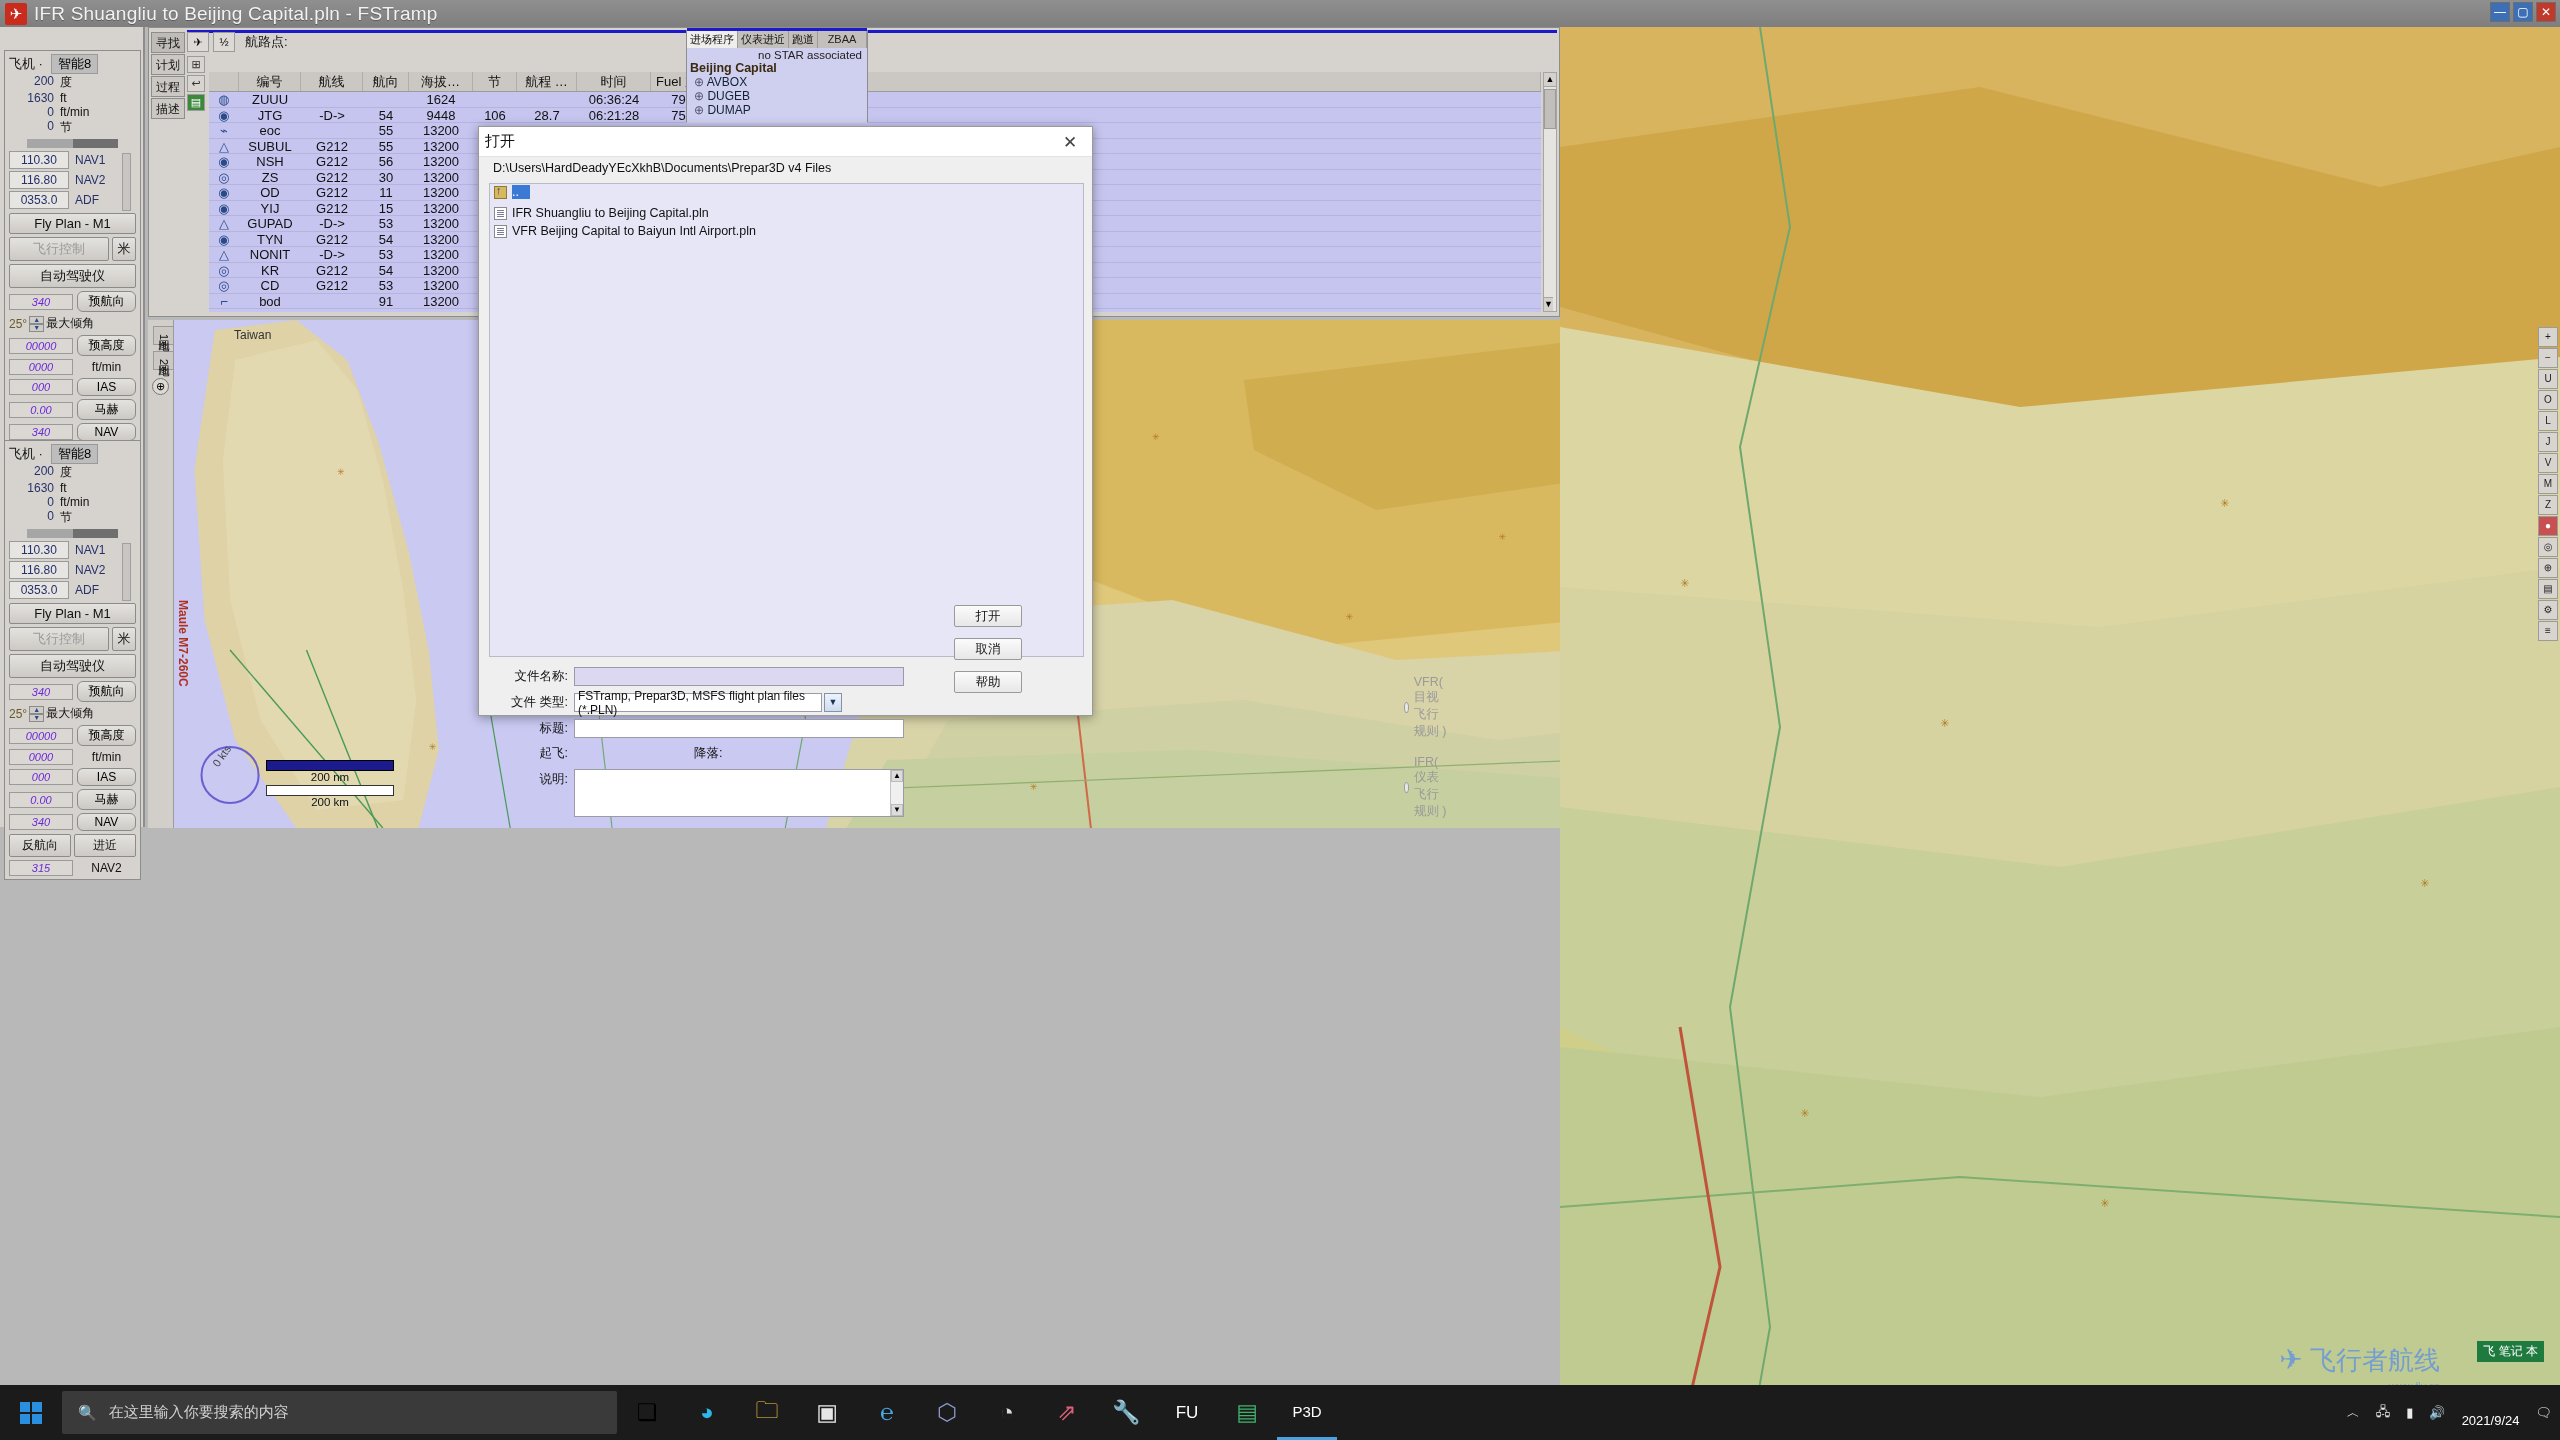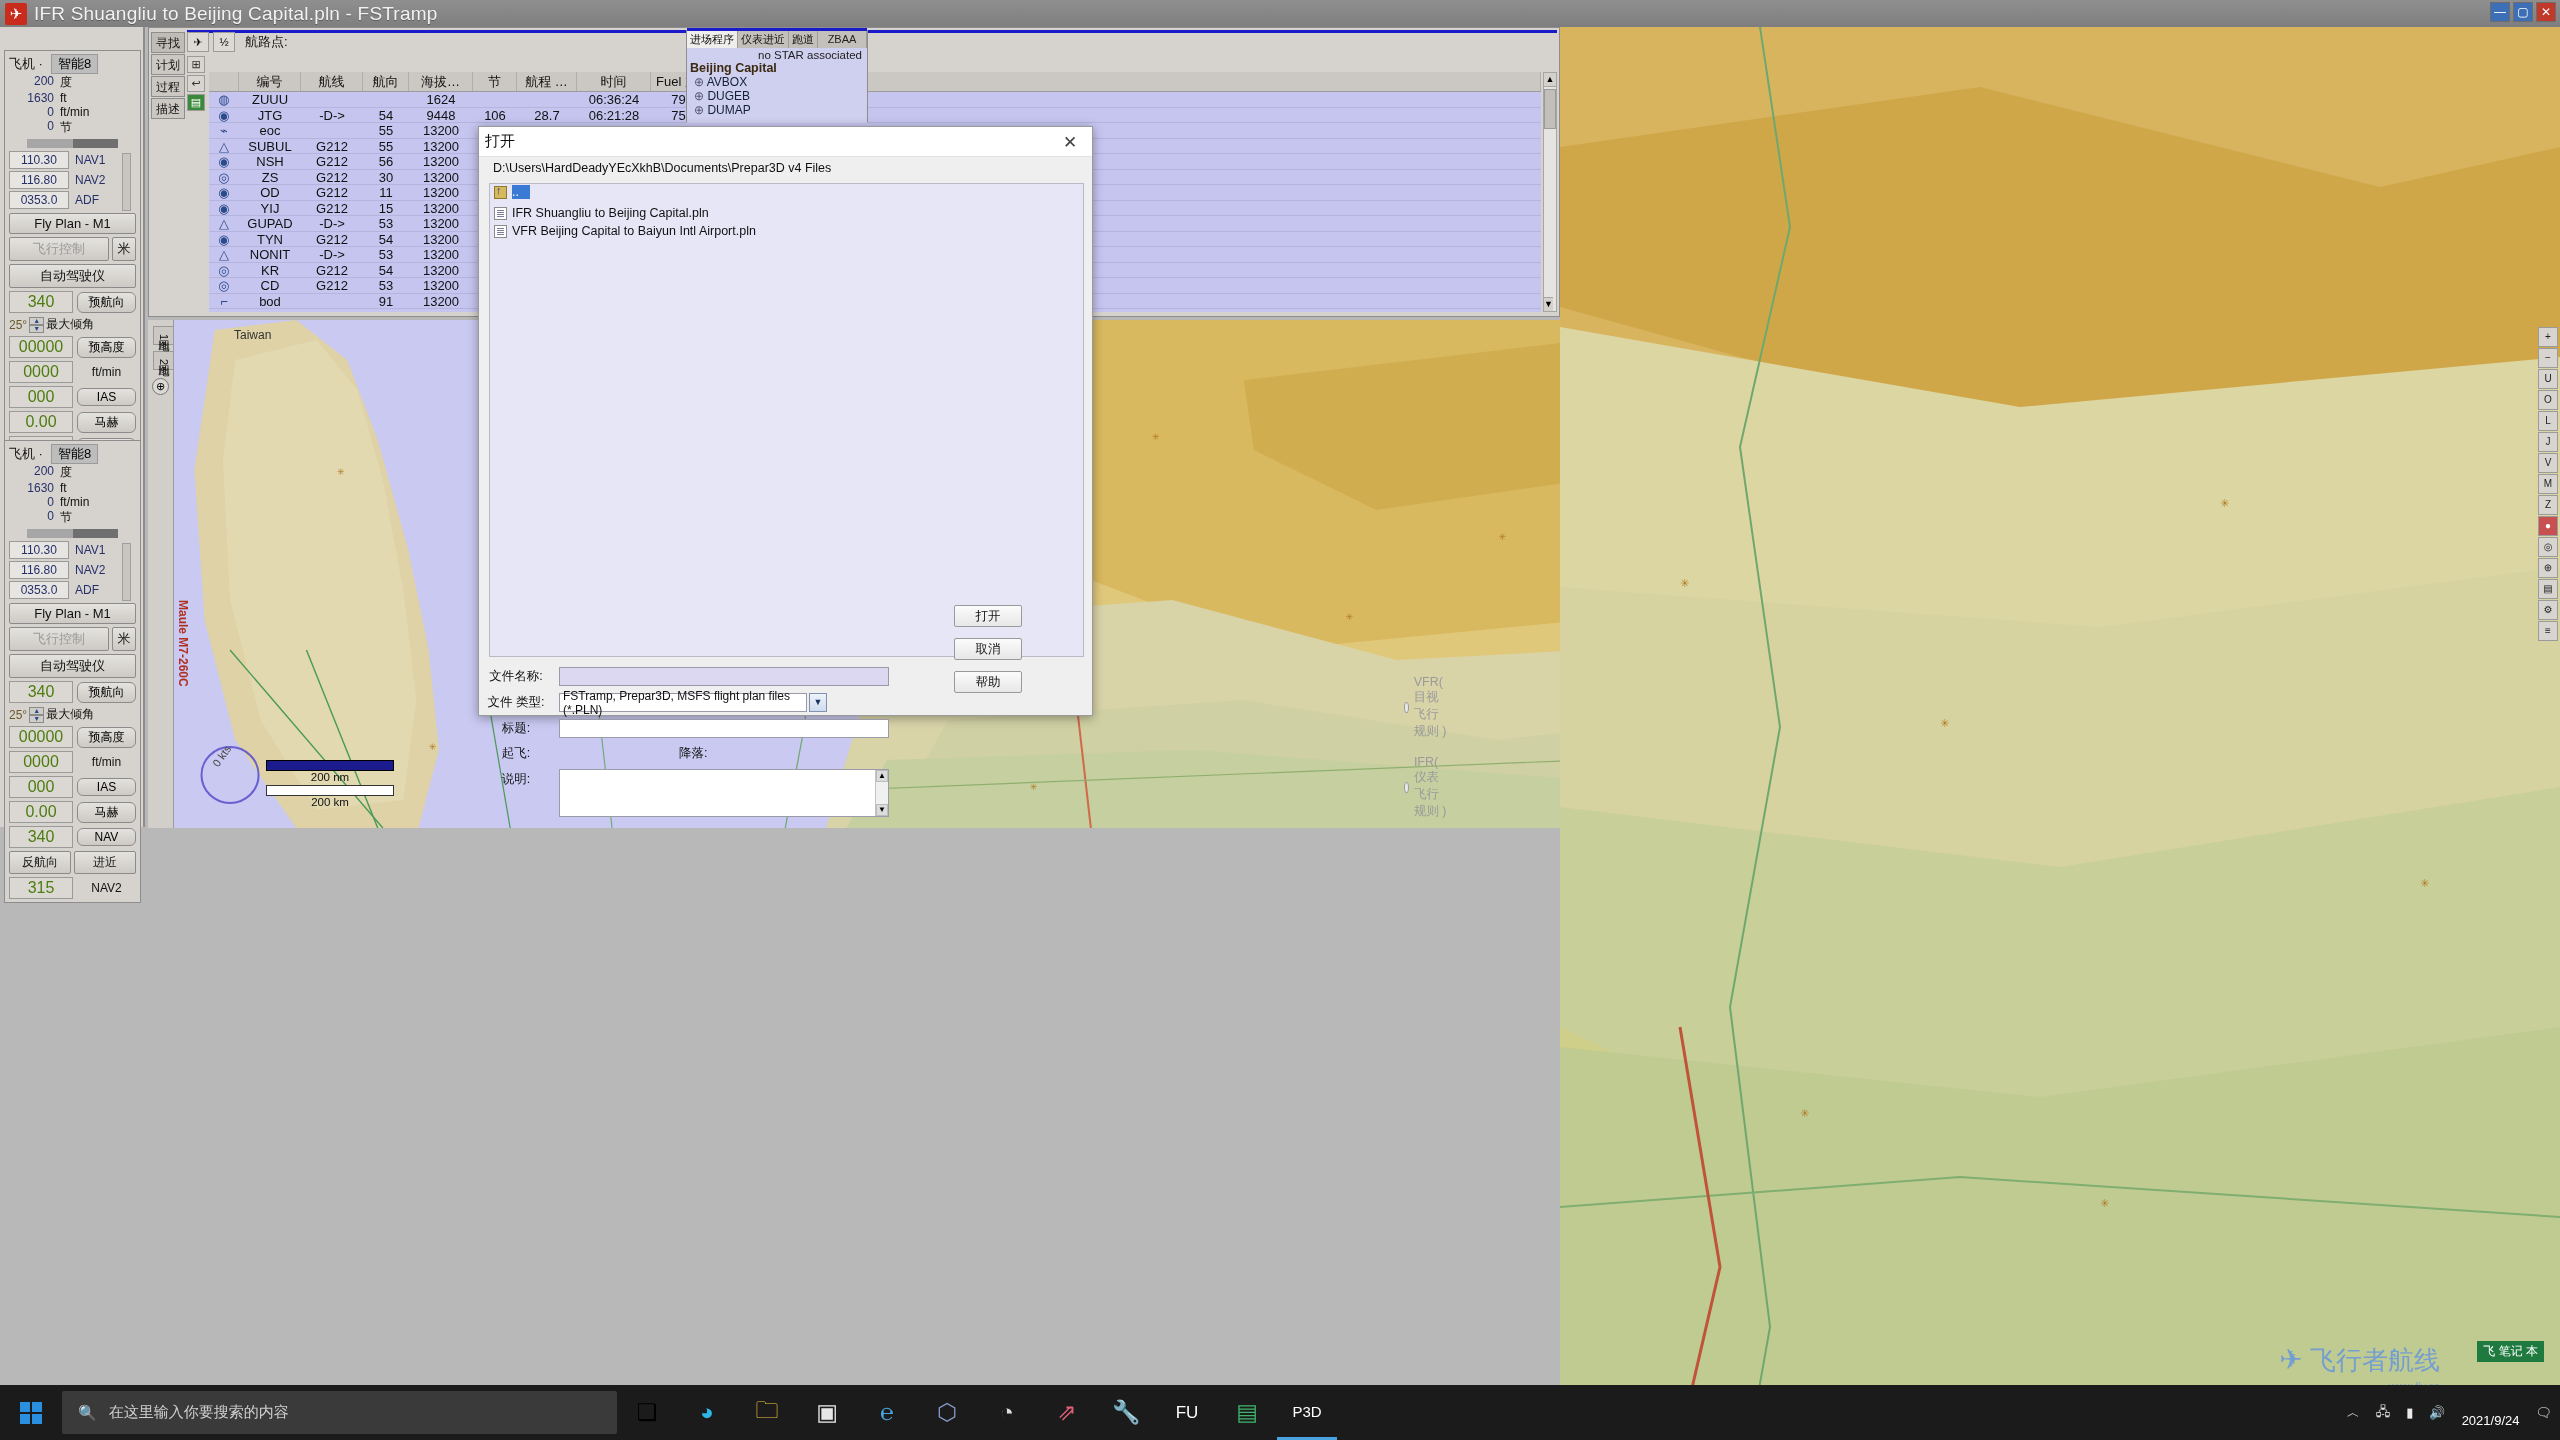--- a/index.html
+++ b/index.html
@@ -55,22 +55,22 @@
   .navrow .nm{ font-size:12px; color:#26306b;}
   .navscroll{ position:absolute; right:5px; width:9px; background:#c9c6c1; border:1px solid #a0a0a0;}
   .btn{ width:100%; background:linear-gradient(#e4e2de,#cdcac5); border:1px solid #8b8b8b;
      font-size:13px; text-align:center; padding:2px 0; color:#111; border-radius:2px;}
   .btn.sm{ font-size:12px; }
   .btn.dis{ color:#9a9a9a; }
   .row2{ display:flex; gap:3px; margin-top:3px;}
   .row2 .grow{flex:1;}
   .row2 .sq{width:24px;}
   .fldrow{ display:flex; align-items:center; gap:4px; margin-top:3px;}
-  .fldrow .v{ width:64px; background:#dbd8d3; border:1px solid #9a9a9a; color:#4d7c0f;
-     font-size:16px; text-align:center; padding:1px 0;}
+  .fldrow .v{ width:64px; background:#dbd8d3; border:1px solid #9a9a9a; color:#6d28d9;
+     font-size:11px; text-align:center; padding:1px 0;font-style:italic;}
   .fldrow .bt{ flex:1; background:linear-gradient(#e4e2de,#cdcac5); border:1px solid #8b8b8b;
      font-size:12px; text-align:center; padding:1px 0; border-radius:6px;}
   .fldrow .pl{ flex:1; font-size:12px; color:#111; text-align:center;}
   .spin{ display:flex; align-items:center; gap:2px; margin-top:3px; font-size:12px;}
   .spin .deg{ color:#6a5a2a;}
   .spin .arrows{ display:flex;flex-direction:column; }
   .spin .arrows i{ width:15px;height:8px; background:#cfcdc8;border:1px solid #8b8b8b;
      font-size:7px; line-height:6px; text-align:center; color:#2b4a8b;}
   .spin .t{ color:#111; }
 
@@ -131,21 +131,21 @@
   .fl-item{ display:flex; align-items:center; gap:5px; font-size:12.5px; color:#111; height:16px; padding-left:4px;}
   .fl-ic{ width:13px;height:13px; display:inline-block;}
   .ic-up{ background:#d6b95e; border:1px solid #8d7a2d; position:relative;}
   .ic-up:after{content:"↑"; position:absolute; left:1px; top:-3px; font-size:11px; color:#28408c;}
   .ic-doc{ background:#fff; border:1px solid #8b8b8b; position:relative;}
   .ic-doc:after{ content:""; position:absolute; left:2px; top:2px; right:2px; height:1px;
      box-shadow:0 2px 0 #7d7d9a,0 4px 0 #7d7d9a,0 6px 0 #7d7d9a; background:#7d7d9a;}
   .fl-sel{ background:#3a7ad4; color:#fff; width:18px; }
   .dlg-form{ position:absolute; left:0; top:540px; width:615px;}
   .frow{ display:flex; align-items:center; margin-bottom:7px; font-size:12.5px;}
-  .frow .lab{ width:80px; text-align:center; padding-right:6px; color:#111;}
+  .frow .lab{ width:95px; text-align:right; padding-right:6px; color:#111;}
   .frow .inp{ width:330px; height:19px; background:#ddd8f2; border:1px solid #9a9aa8;}
   .frow .inp.white{ background:#fff; }
   .combo{ width:248px; height:19px; background:#fff; border:1px solid #9a9aa8; font-size:12px;
      padding:1px 3px; color:#111; display:flex; align-items:center;}
   .combo-btn{ width:18px;height:19px; margin-left:2px; background:linear-gradient(#eef3fb,#cfdcef);
      border:1px solid #7f93ad; font-size:9px; text-align:center; line-height:17px; color:#14345c;}
   .radios{ position:absolute; left:925px; }
   .radio{ display:flex; align-items:center; gap:5px; font-size:12.5px; color:#9a9a9a; margin-bottom:15px;}
   .radio .dot{ width:11px;height:11px;border-radius:50%; border:1px solid #9a9a9a; background:#e8e8e8; position:relative;}
   .radio .dot i{ position:absolute; inset:3px; border-radius:50%; background:#9a9a9a; display:block;}

